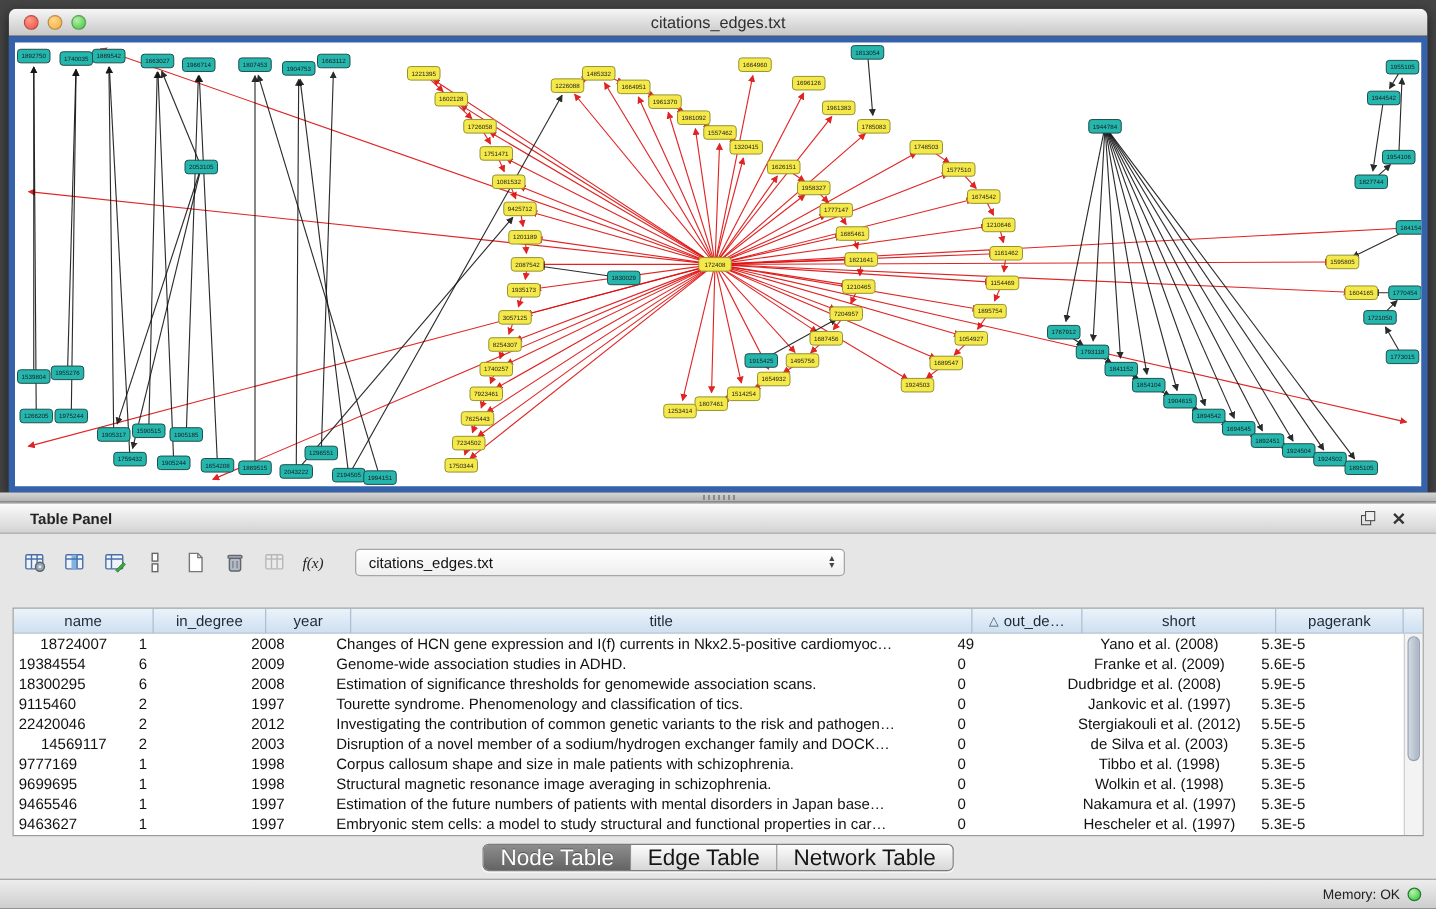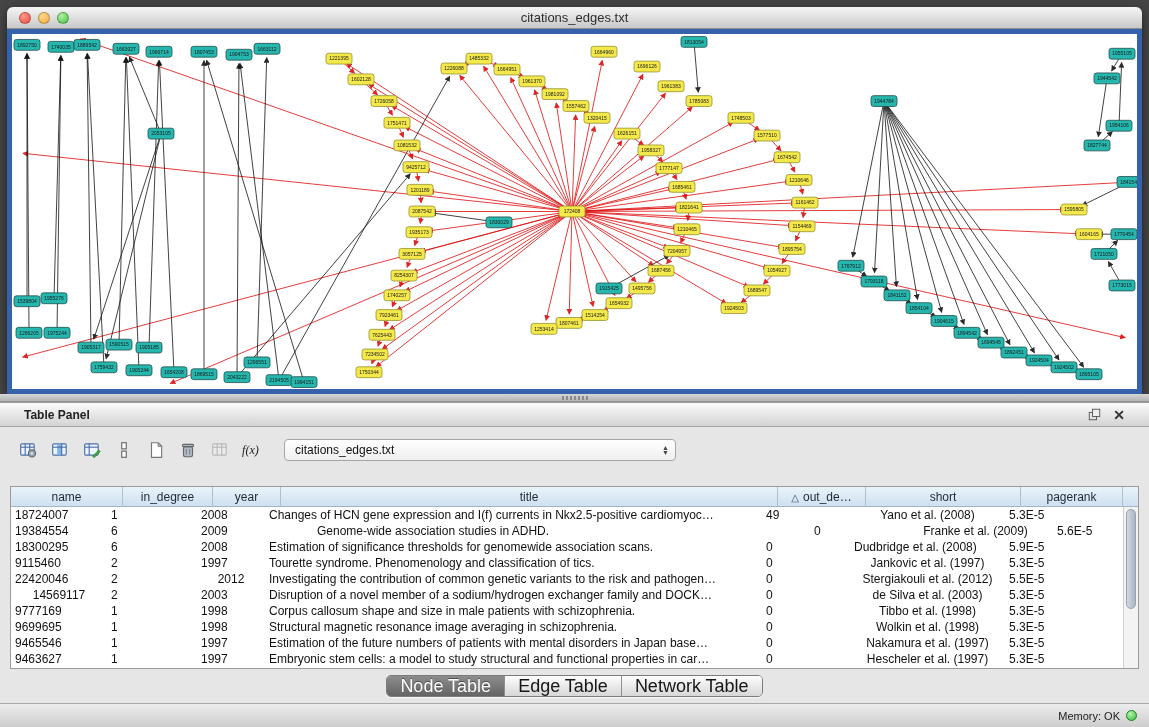--- a/index.html
+++ b/index.html
@@ -765,33 +765,33 @@
             </div>
             <div class="th" style="width: 155px;">
               <span>short</span>
             </div>
             <div class="th" style="width: 110px; flex: 1 1 0%;">
               <span>pagerank</span>
             </div>
           </div>
         <div class="tbody" id="tbody">
             <div class="tr">
-              <div class="td" style="width: 96px; text-align: left;">18724007</div>
+              <div class="td" style="width: 96px; text-align: center;">18724007</div>
               <div class="td" style="width: 90px; text-align: left;">1</div>
               <div class="td" style="width: 68px; text-align: left;">2008</div>
               <div class="td" style="width: 497px; text-align: left;">Changes of HCN gene expression and I(f) currents in Nkx2.5-positive cardiomyoc…</div>
               <div class="td" style="width: 88px; text-align: left;">49</div>
               <div class="td" style="width: 155px; text-align: center;">Yano et al. (2008)</div>
               <div class="td" style="width: 110px; flex: 1 1 0%; text-align: left;">5.3E-5</div>
             </div>
             <div class="tr">
               <div class="td" style="width: 96px; text-align: left;">19384554</div>
               <div class="td" style="width: 90px; text-align: left;">6</div>
               <div class="td" style="width: 68px; text-align: left;">2009</div>
-              <div class="td" style="width: 497px; text-align: left; margin-left: 48px;">Genome-wide association studies in ADHD.</div>
+              <div class="td" style="width: 497px; text-align: left;">Genome-wide association studies in ADHD.</div>
               <div class="td" style="width: 88px; text-align: left;">0</div>
               <div class="td" style="width: 155px; text-align: center;">Franke et al. (2009)</div>
               <div class="td" style="width: 110px; flex: 1 1 0%; text-align: left;">5.6E-5</div>
             </div>
             <div class="tr">
               <div class="td" style="width: 96px; text-align: left;">18300295</div>
               <div class="td" style="width: 90px; text-align: left;">6</div>
               <div class="td" style="width: 68px; text-align: left;">2008</div>
               <div class="td" style="width: 497px; text-align: left;">Estimation of significance thresholds for genomewide association scans.</div>
               <div class="td" style="width: 88px; text-align: left;">0</div>
@@ -803,21 +803,21 @@
               <div class="td" style="width: 90px; text-align: left;">2</div>
               <div class="td" style="width: 68px; text-align: left;">1997</div>
               <div class="td" style="width: 497px; text-align: left;">Tourette syndrome. Phenomenology and classification of tics.</div>
               <div class="td" style="width: 88px; text-align: left;">0</div>
               <div class="td" style="width: 155px; text-align: center;">Jankovic et al. (1997)</div>
               <div class="td" style="width: 110px; flex: 1 1 0%; text-align: left;">5.3E-5</div>
             </div>
             <div class="tr">
               <div class="td" style="width: 96px; text-align: left;">22420046</div>
               <div class="td" style="width: 90px; text-align: left;">2</div>
-              <div class="td" style="width: 68px; text-align: center;">2012</div>
+              <div class="td" style="width: 68px; text-align: left;">2012</div>
               <div class="td" style="width: 497px; text-align: left;">Investigating the contribution of common genetic variants to the risk and pathogen…</div>
               <div class="td" style="width: 88px; text-align: left;">0</div>
               <div class="td" style="width: 155px; text-align: center;">Stergiakouli et al. (2012)</div>
               <div class="td" style="width: 110px; flex: 1 1 0%; text-align: left;">5.5E-5</div>
             </div>
             <div class="tr">
               <div class="td" style="width: 96px; text-align: center;">14569117</div>
               <div class="td" style="width: 90px; text-align: left;">2</div>
               <div class="td" style="width: 68px; text-align: left;">2003</div>
               <div class="td" style="width: 497px; text-align: left;">Disruption of a novel member of a sodium/hydrogen exchanger family and DOCK…</div>

